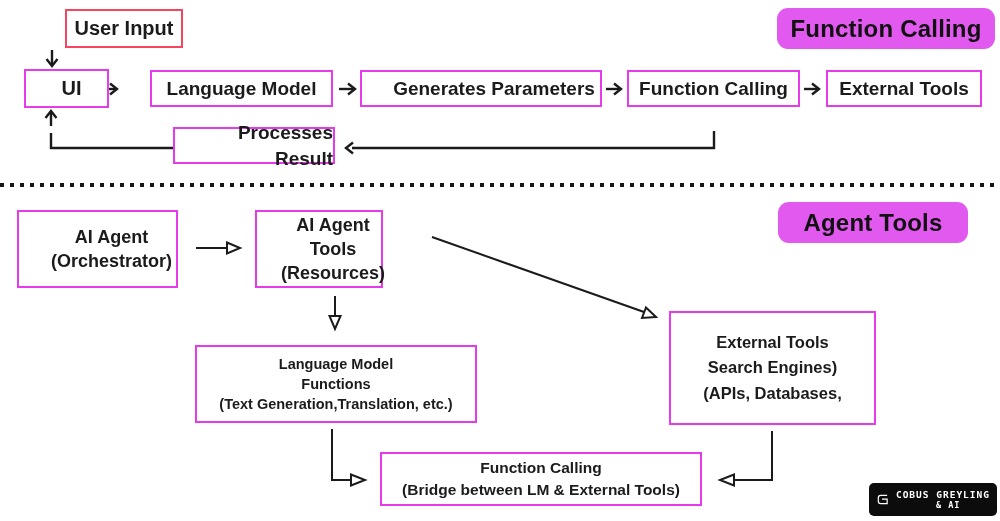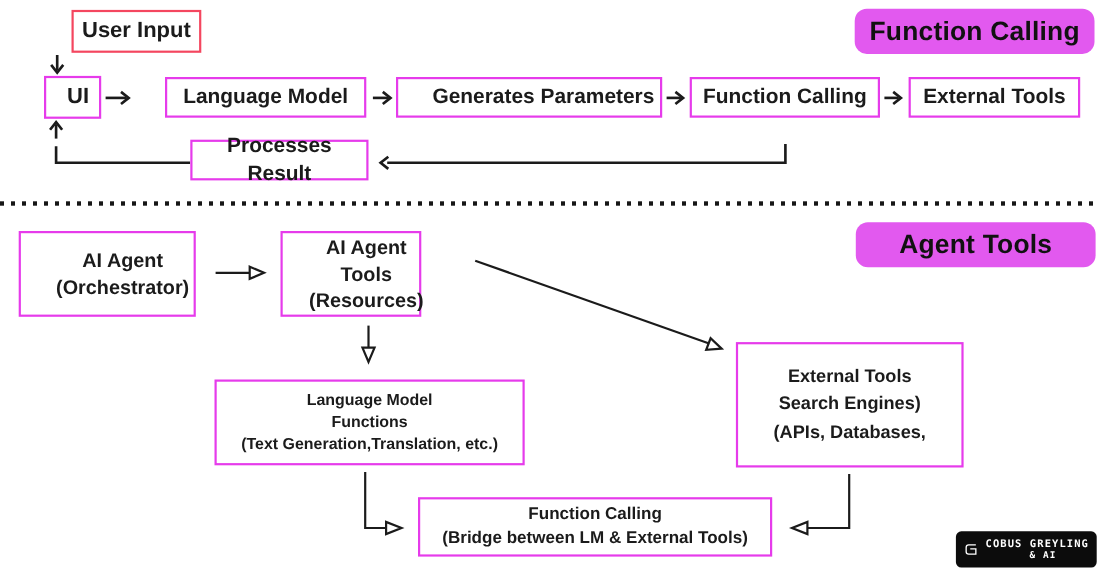--- a/index.html
+++ b/index.html
@@ -119,47 +119,47 @@
   </svg>
 
   <div class="badge" style="left:777px;top:8px;width:218px;height:41px;">
     <span>Function Calling</span>
   </div>
 
   <div class="box red fs20" style="left:18px;top:9px;width:118px;height:39px;margin-left:47px;">
     <span>User Input</span>
   </div>
 
-  <div class="box fs20" style="left:40px;top:69px;width:52px;height:39px;padding-left:10px;">
+  <div class="box fs20" style="left:24px;top:69px;width:85px;height:39px;padding-left:10px;">
     <span>UI</span>
   </div>
 
   <div class="box fs19" style="left:150px;top:70px;width:183px;height:37px;">
     <span>Language Model</span>
   </div>
 
   <div class="box fs19" style="left:360px;top:70px;width:242px;height:37px;padding-left:26px;">
     <span>Generates Parameters</span>
   </div>
 
   <div class="box fs19" style="left:627px;top:70px;width:173px;height:37px;">
     <span>Function Calling</span>
   </div>
 
   <div class="box fs19" style="left:826px;top:70px;width:156px;height:37px;">
     <span>External Tools</span>
   </div>
 
-  <div class="box fs19" style="left:173px;top:127px;width:162px;height:37px;">
+  <div class="box fs19" style="left:173px;top:127px;width:162px;height:37px;text-align:right;">
     <span>Processes Result</span>
   </div>
 
   <div class="dotted"></div>
 
-  <div class="badge" style="left:778px;top:202px;width:218px;height:41px;">
+  <div class="badge" style="left:778px;top:202px;width:190px;height:41px;">
     <span>Agent Tools</span>
   </div>
 
   <div class="box fs18" style="left:17px;top:210px;width:161px;height:78px;">
     <span class="line">AI Agent</span>
     <span class="line">(Orchestrator)</span>
   </div>
 
   <div class="box fs18" style="left:255px;top:210px;width:128px;height:78px;">
     <span class="line">AI Agent Tools</span>

